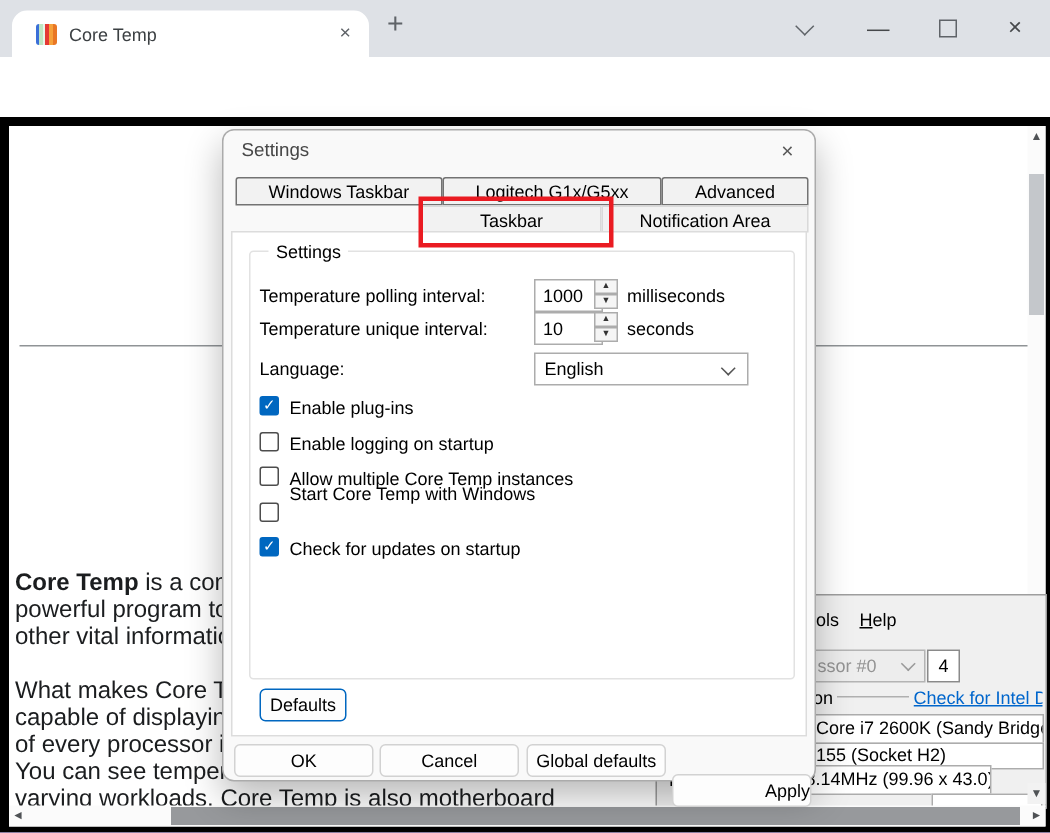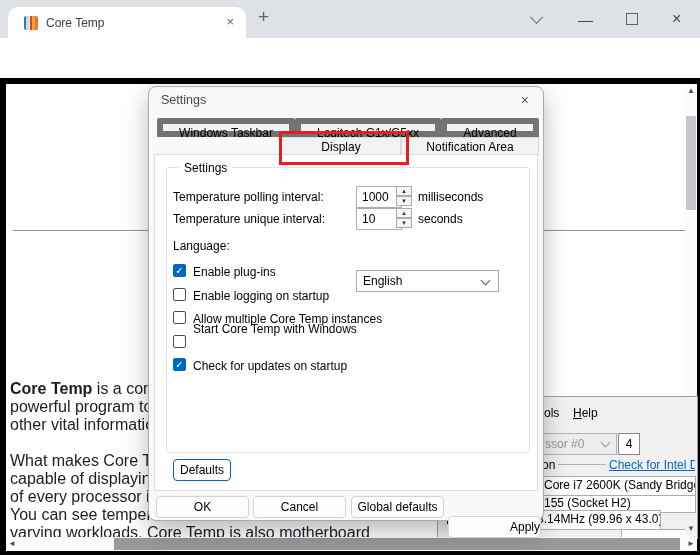--- a/index.html
+++ b/index.html
@@ -55,21 +55,21 @@
   .graycombo .txt{position:absolute;left:23px;top:3px;color:#949494;white-space:nowrap;}
   .graycombo .cv{position:absolute;right:7px;top:5px;width:6px;height:6px;border-right:1.4px solid #9a9a9a;border-bottom:1.4px solid #9a9a9a;transform:rotate(45deg);}
   .applink{color:#0066cc;text-decoration:underline;white-space:nowrap;}
   .gline{position:absolute;height:1px;background:#b0b0b0;}
   
   .dlg{position:absolute;left:148px;top:86px;width:394px;height:433px;background:#f9f9f9;
        border:1px solid #ababab;border-radius:8px;box-shadow:0 10px 24px rgba(0,0,0,.28);
        z-index:3;font-size:12px;color:#000;}
   .dlg-title{position:absolute;left:12px;top:6px;font-size:12.5px;color:#474747;}
   .dlg-close{position:absolute;right:14px;top:5px;font-size:14px;color:#5a5a5a;}
-  .tab1{position:absolute;top:31px;height:19px;background:#f2f2f2;border:6px solid #737373;
+  .tab1{position:absolute;top:31px;height:19px;background:#f2f2f2;border:1px solid #737373;
         border-radius:2px 2px 0 0;text-align:center;line-height:19px;box-sizing:border-box;}
   .tab2{position:absolute;top:50px;height:18px;background:#f2f2f2;border:1px solid #d9d9d9;
         text-align:center;line-height:18px;box-sizing:border-box;}
   .tab2.active{top:47px;height:22px;background:#fff;border-bottom:none;line-height:22px;z-index:2;border-radius:2px 2px 0 0;}
   .panel{position:absolute;left:5px;top:67px;width:384px;height:337px;background:#fff;border:1px solid #dcdcdc;box-sizing:border-box;}
   .redbox{position:absolute;left:130px;top:44px;width:124px;height:28px;border:3px solid #ea1b22;z-index:5;}
   .fieldset{position:absolute;left:17px;top:80px;width:362px;height:284px;border:1px solid #e2e2e2;border-radius:3px;}
   .legend{position:absolute;left:12px;top:-7px;background:#fff;padding:0 5px;}
   .lbl{position:absolute;white-space:nowrap;}
   .spin{position:absolute;width:56px;height:22px;box-sizing:border-box;}
@@ -179,21 +179,21 @@
   </div>
 
   <div class="dlg">
     <span class="dlg-title">Settings</span>
     <span class="dlg-close">×</span>
 
     <div class="tab1" style="left:8px;width:138px;">Windows Taskbar</div>
     <div class="tab1" style="left:146px;width:146px;">Logitech G1x/G5xx</div>
     <div class="tab1" style="left:292px;width:98px;">Advanced</div>
 
-    <div class="tab2" style="left:132px;width:120px;">Display</div>
+    <div class="tab2" style="left:132px;width:120px;">Taskbar</div>
     <div class="tab2" style="left:252px;width:138px;">Notification Area</div>
     <div class="redbox"></div>
 
     <div class="panel"></div>
     <div class="fieldset">
       <span class="legend">Settings</span>
     </div>
 
     <span class="lbl" style="left:24px;top:103px;">Temperature polling interval:</span>
     <div class="spin" style="left:207px;top:99px;">
@@ -209,21 +209,21 @@
     <div class="spin" style="left:207px;top:121px;">
       <span class="val">10</span>
       <span class="btns">
           <span class="sb" style="top:0;">▲</span>
           <span class="sb" style="top:10px;">▼</span>
         </span>
     </div>
     <span class="lbl" style="left:269px;top:125px;">seconds</span>
 
     <span class="lbl" style="left:24px;top:152px;">Language:</span>
-    <div class="combo" style="left:207px;top:148px;width:143px;height:22px;margin-top:35px;">
+    <div class="combo" style="left:207px;top:148px;width:143px;height:22px;">
       <span class="ctxt">English</span>
       <span class="cv"></span>
     </div>
 
     <span class="cb checked" style="left:24px;top:177px;">✓</span>
     <span class="cblbl" style="left:44px;top:178px;">Enable plug-ins</span>
     <span class="cb" style="left:24px;top:201px;"></span>
     <span class="cblbl" style="left:44px;top:202px;">Enable logging on startup</span>
     <span class="cb" style="left:24px;top:224px;"></span>
     <span class="cblbl" style="left:44px;top:225px;">Allow multiple Core Temp instances</span>

